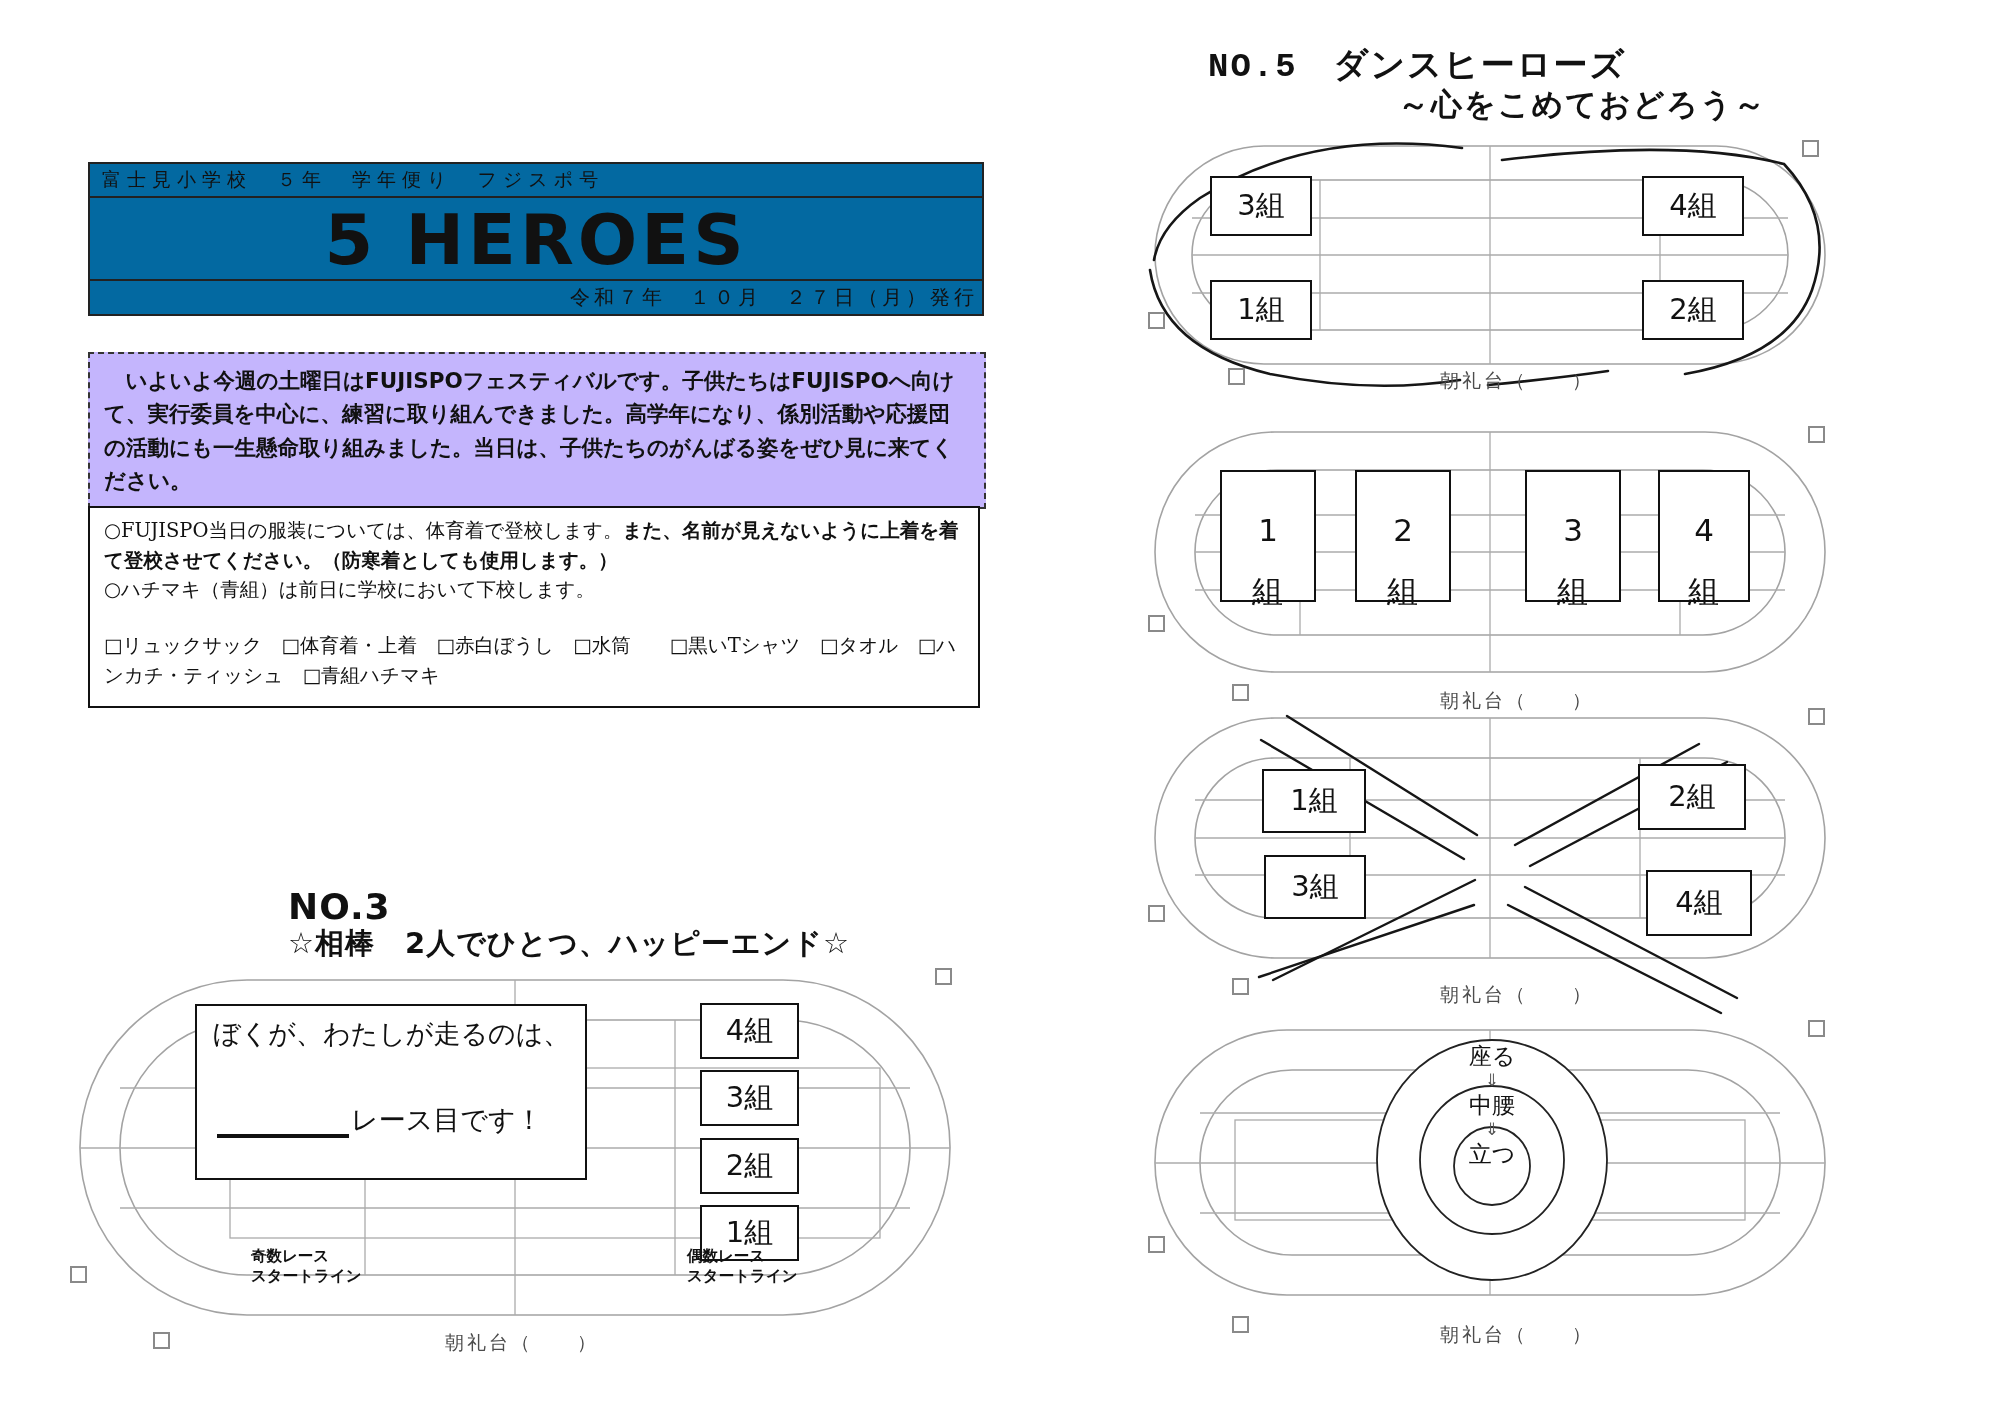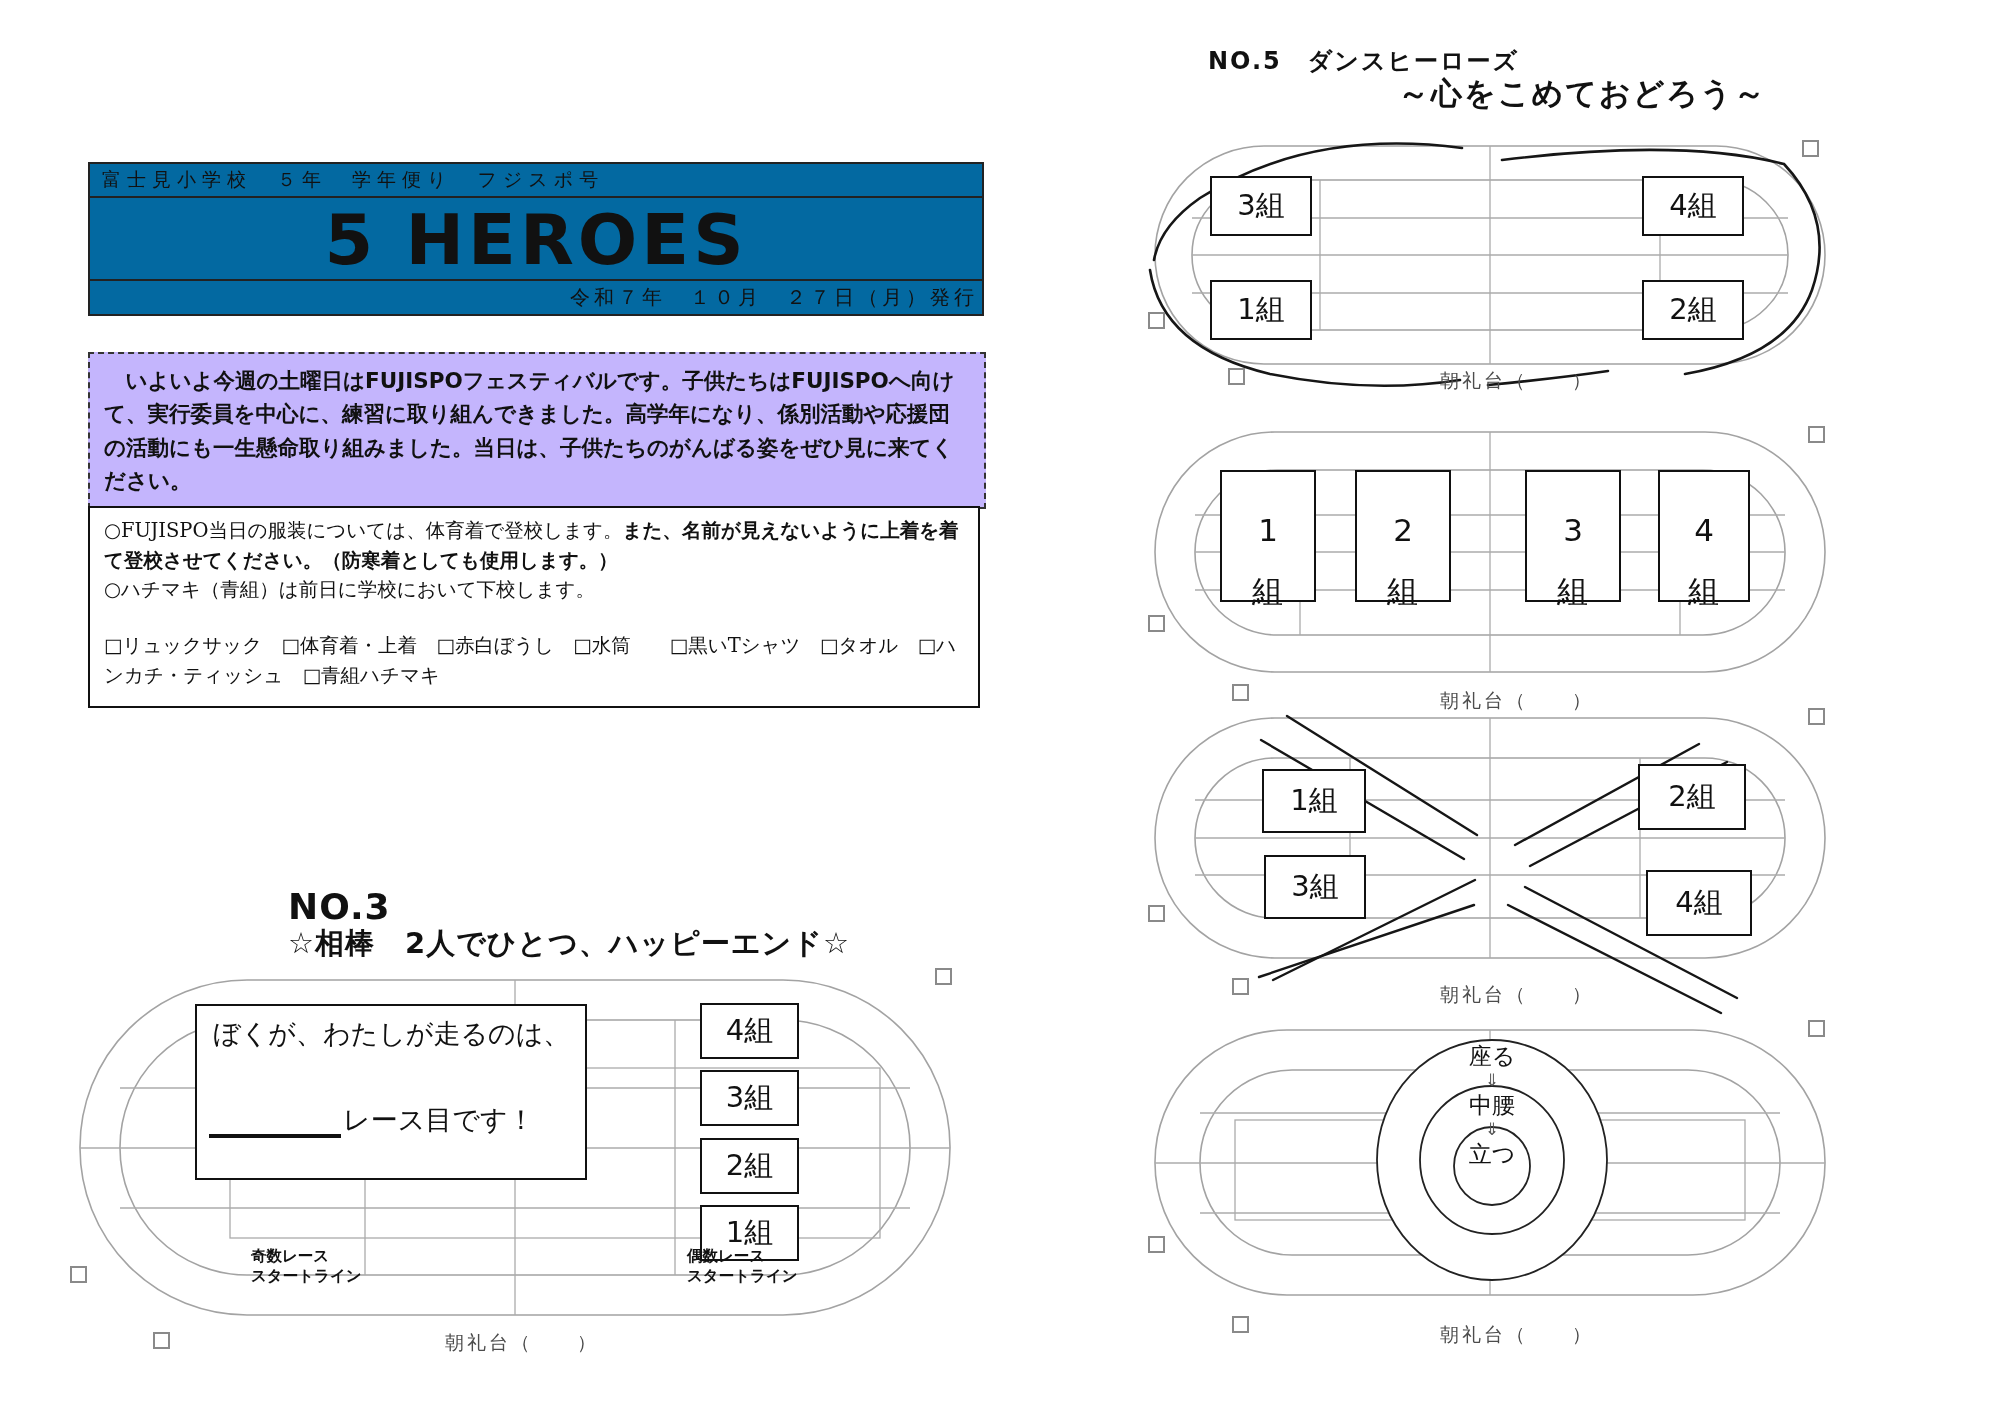--- a/index.html
+++ b/index.html
@@ -24,21 +24,21 @@
   .ul-bold{font-weight:700;text-decoration:underline;}
   .belongings-heading{margin-top:30px !important;font-size:21px;}
   .belongings-items{margin-top:26px !important;}
 
   
   .sec-heading{position:absolute;font-weight:900;line-height:1.15;}
   #no3-heading{left:268px;top:886px;margin-left:20px;}
   #no3-heading .num{font-size:36px;letter-spacing:1px;}
   #no3-heading .ttl{font-size:29px;letter-spacing:1px;}
   #no5-heading{left:1208px;top:48px;}
-  #no5-heading .num{font-size:24px;letter-spacing:2px;}
+  #no5-heading .num{font-size:34px;letter-spacing:2px;font-family:Liberation Mono, monospace;}
   #no5-heading .sub{font-size:31px;margin-left:190px;letter-spacing:2px;}
 
   
   .diagram{position:absolute;}
   .diagram svg{position:absolute;left:0;top:0;}
   .track{stroke:#a3a3a3;stroke-width:1.6;fill:none;}
   .gridline{stroke:#ababab;stroke-width:1.3;fill:none;}
   .ink{stroke:#161616;stroke-width:2.6;fill:none;stroke-linecap:round;}
   .circle-ring{stroke:#222;stroke-width:1.8;fill:#fff;}
 
@@ -46,21 +46,21 @@
              align-items:center;justify-content:center;font-size:29px;font-weight:500;}
   .tall-box{writing-mode:vertical-rl;text-orientation:upright;font-size:31px;letter-spacing:6px;}
   .podium{position:absolute;color:#4c4c4c;font-size:19px;letter-spacing:3px;white-space:nowrap;}
   .handle{position:absolute;width:13px;height:13px;border:2px solid #8a8a8a;background:#fff;}
   .startline{position:absolute;font-size:15.5px;font-weight:700;line-height:1.3;white-space:nowrap;}
 
   
   #fill-box{position:absolute;left:140px;top:46px;width:372px;height:162px;background:#fff;
             border:2px solid #111;padding:10px 0 0 16px;font-weight:400;}
   #fill-box .l1{font-size:27px;}
-  #fill-box .l2{position:absolute;left:12px;top:96px;font-size:27px;}
+  #fill-box .l2{position:absolute;left:20px;top:96px;font-size:27px;}
   .blank-line{display:inline-block;width:132px;border-bottom:4px solid #111;height:30px;
               vertical-align:bottom;margin-right:2px;}
 
   
   .steps{position:absolute;left:282px;top:34px;width:140px;text-align:center;line-height:1.22;}
   .steps .step{font-size:23px;font-weight:500;}
   .steps .arrow{font-size:17px;color:#555;}
 </style>
 </head>
 <body>

